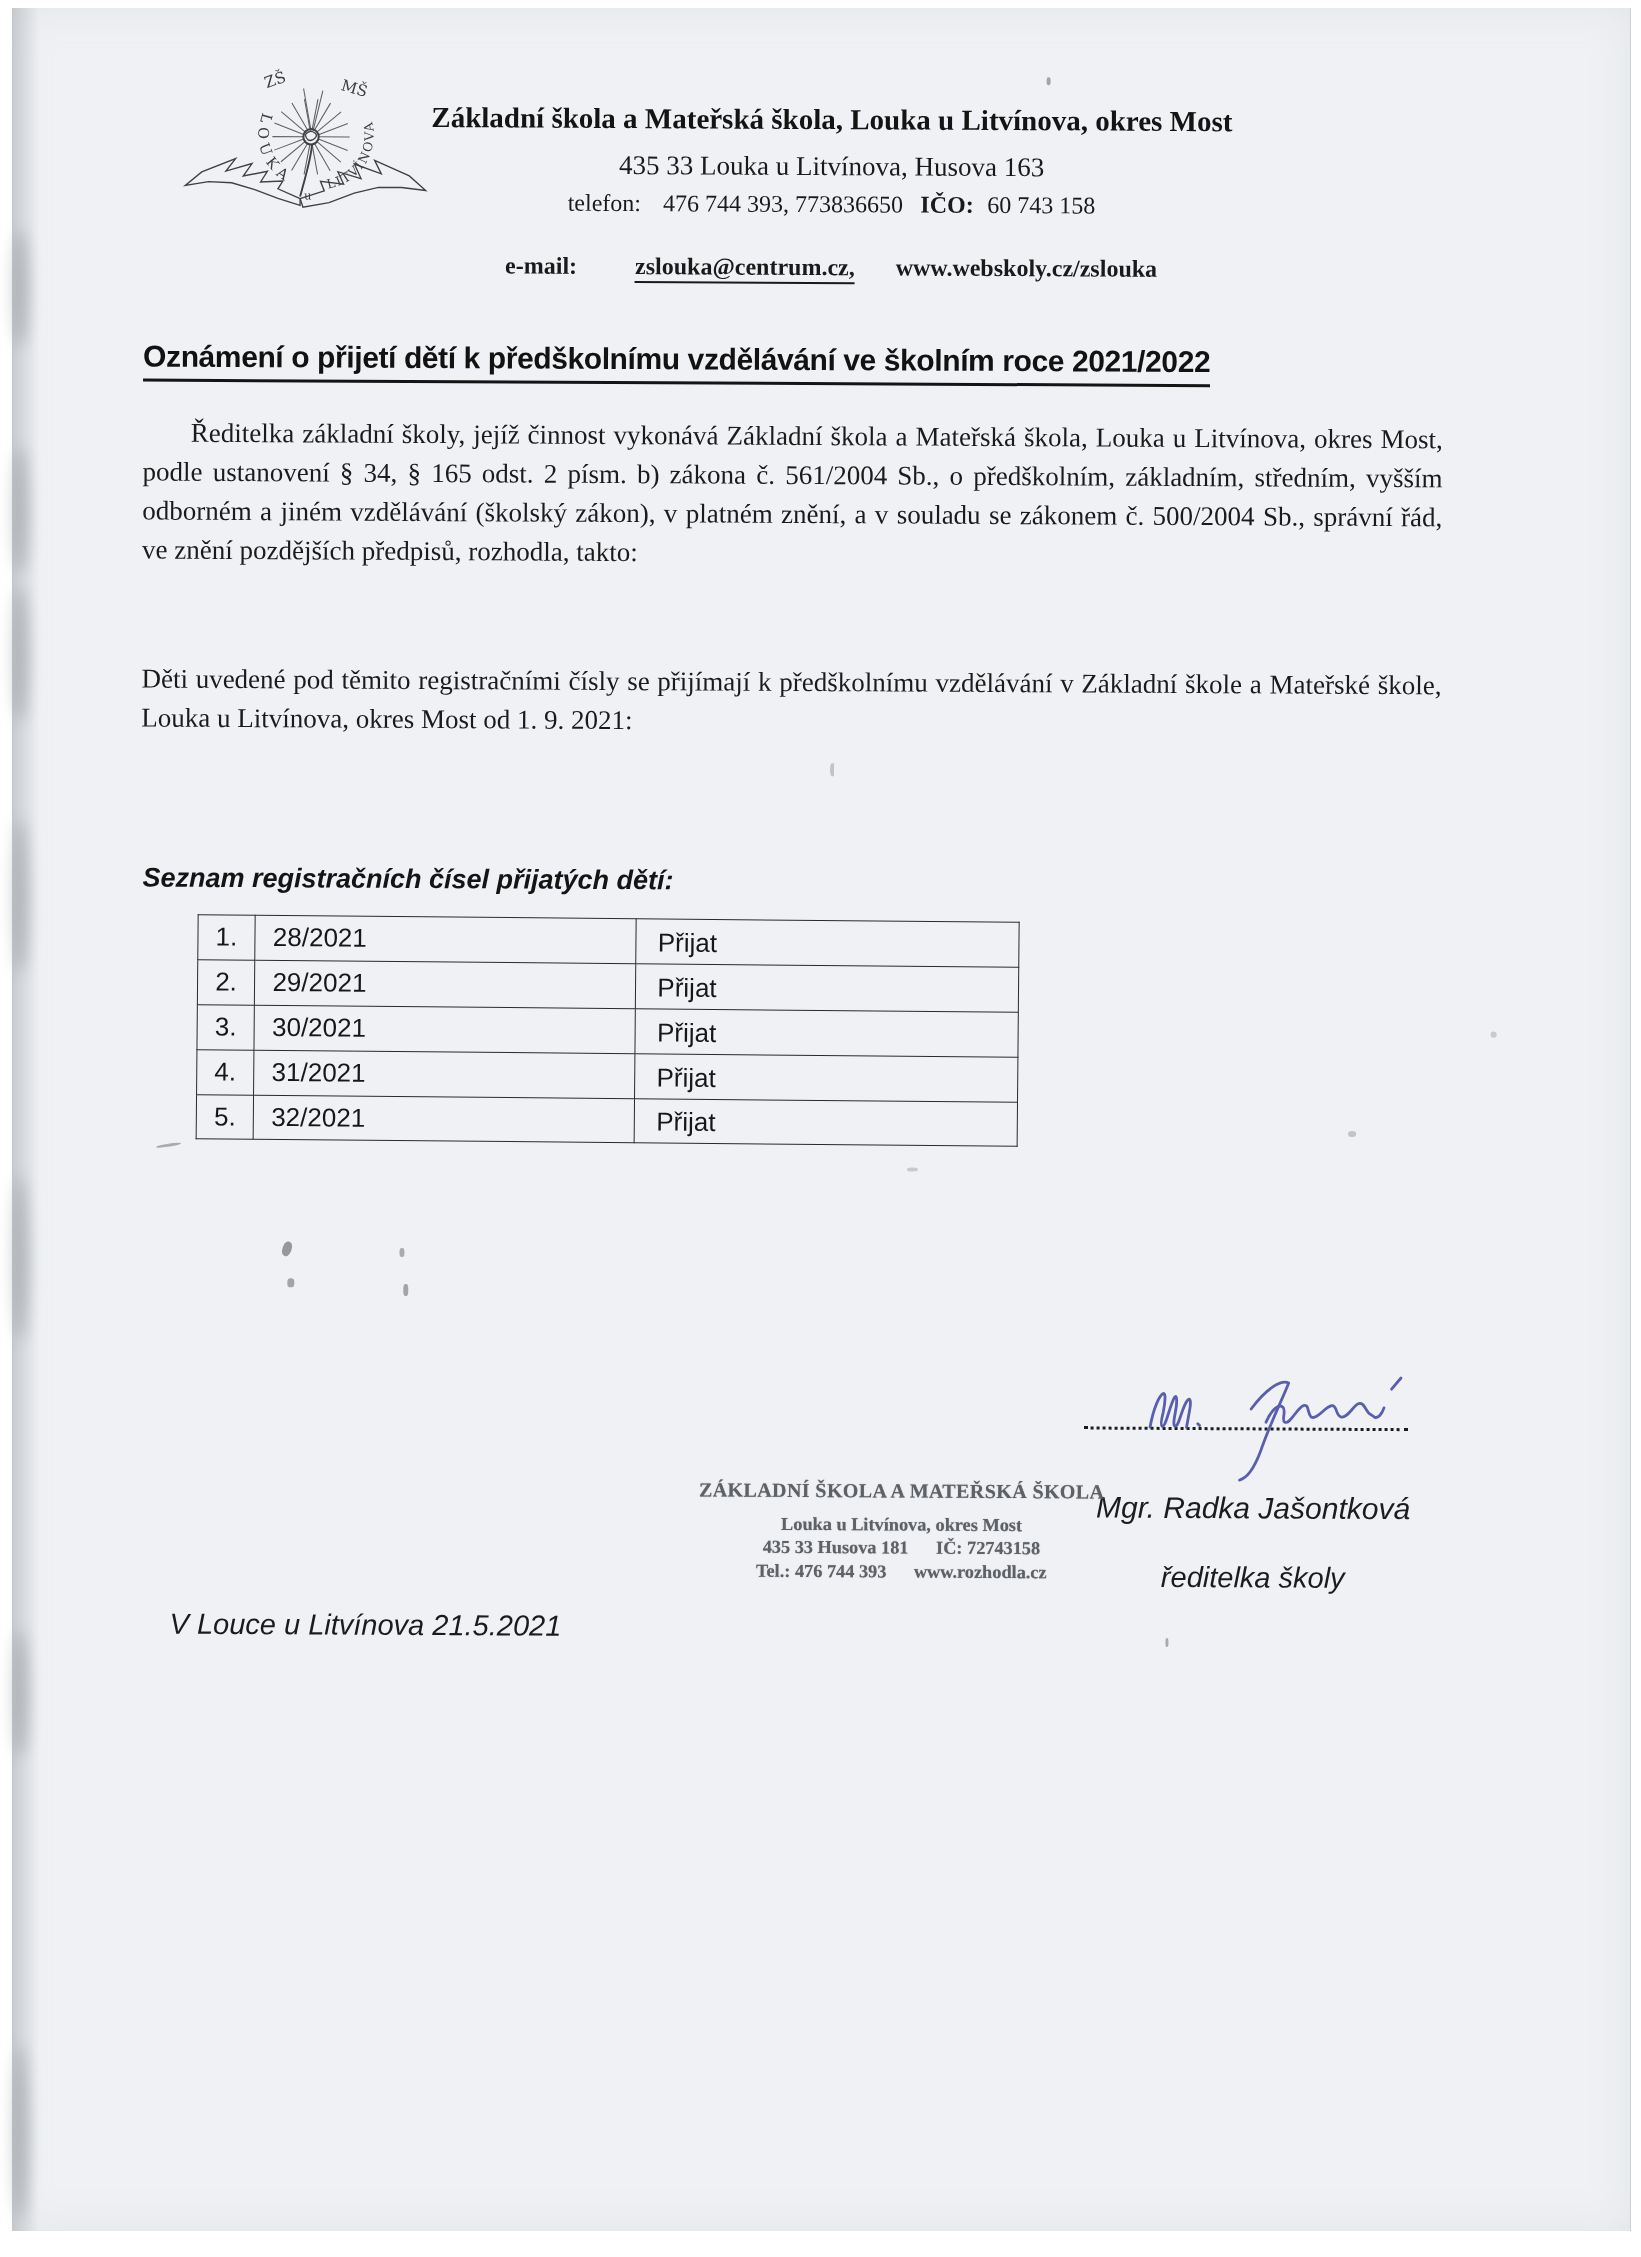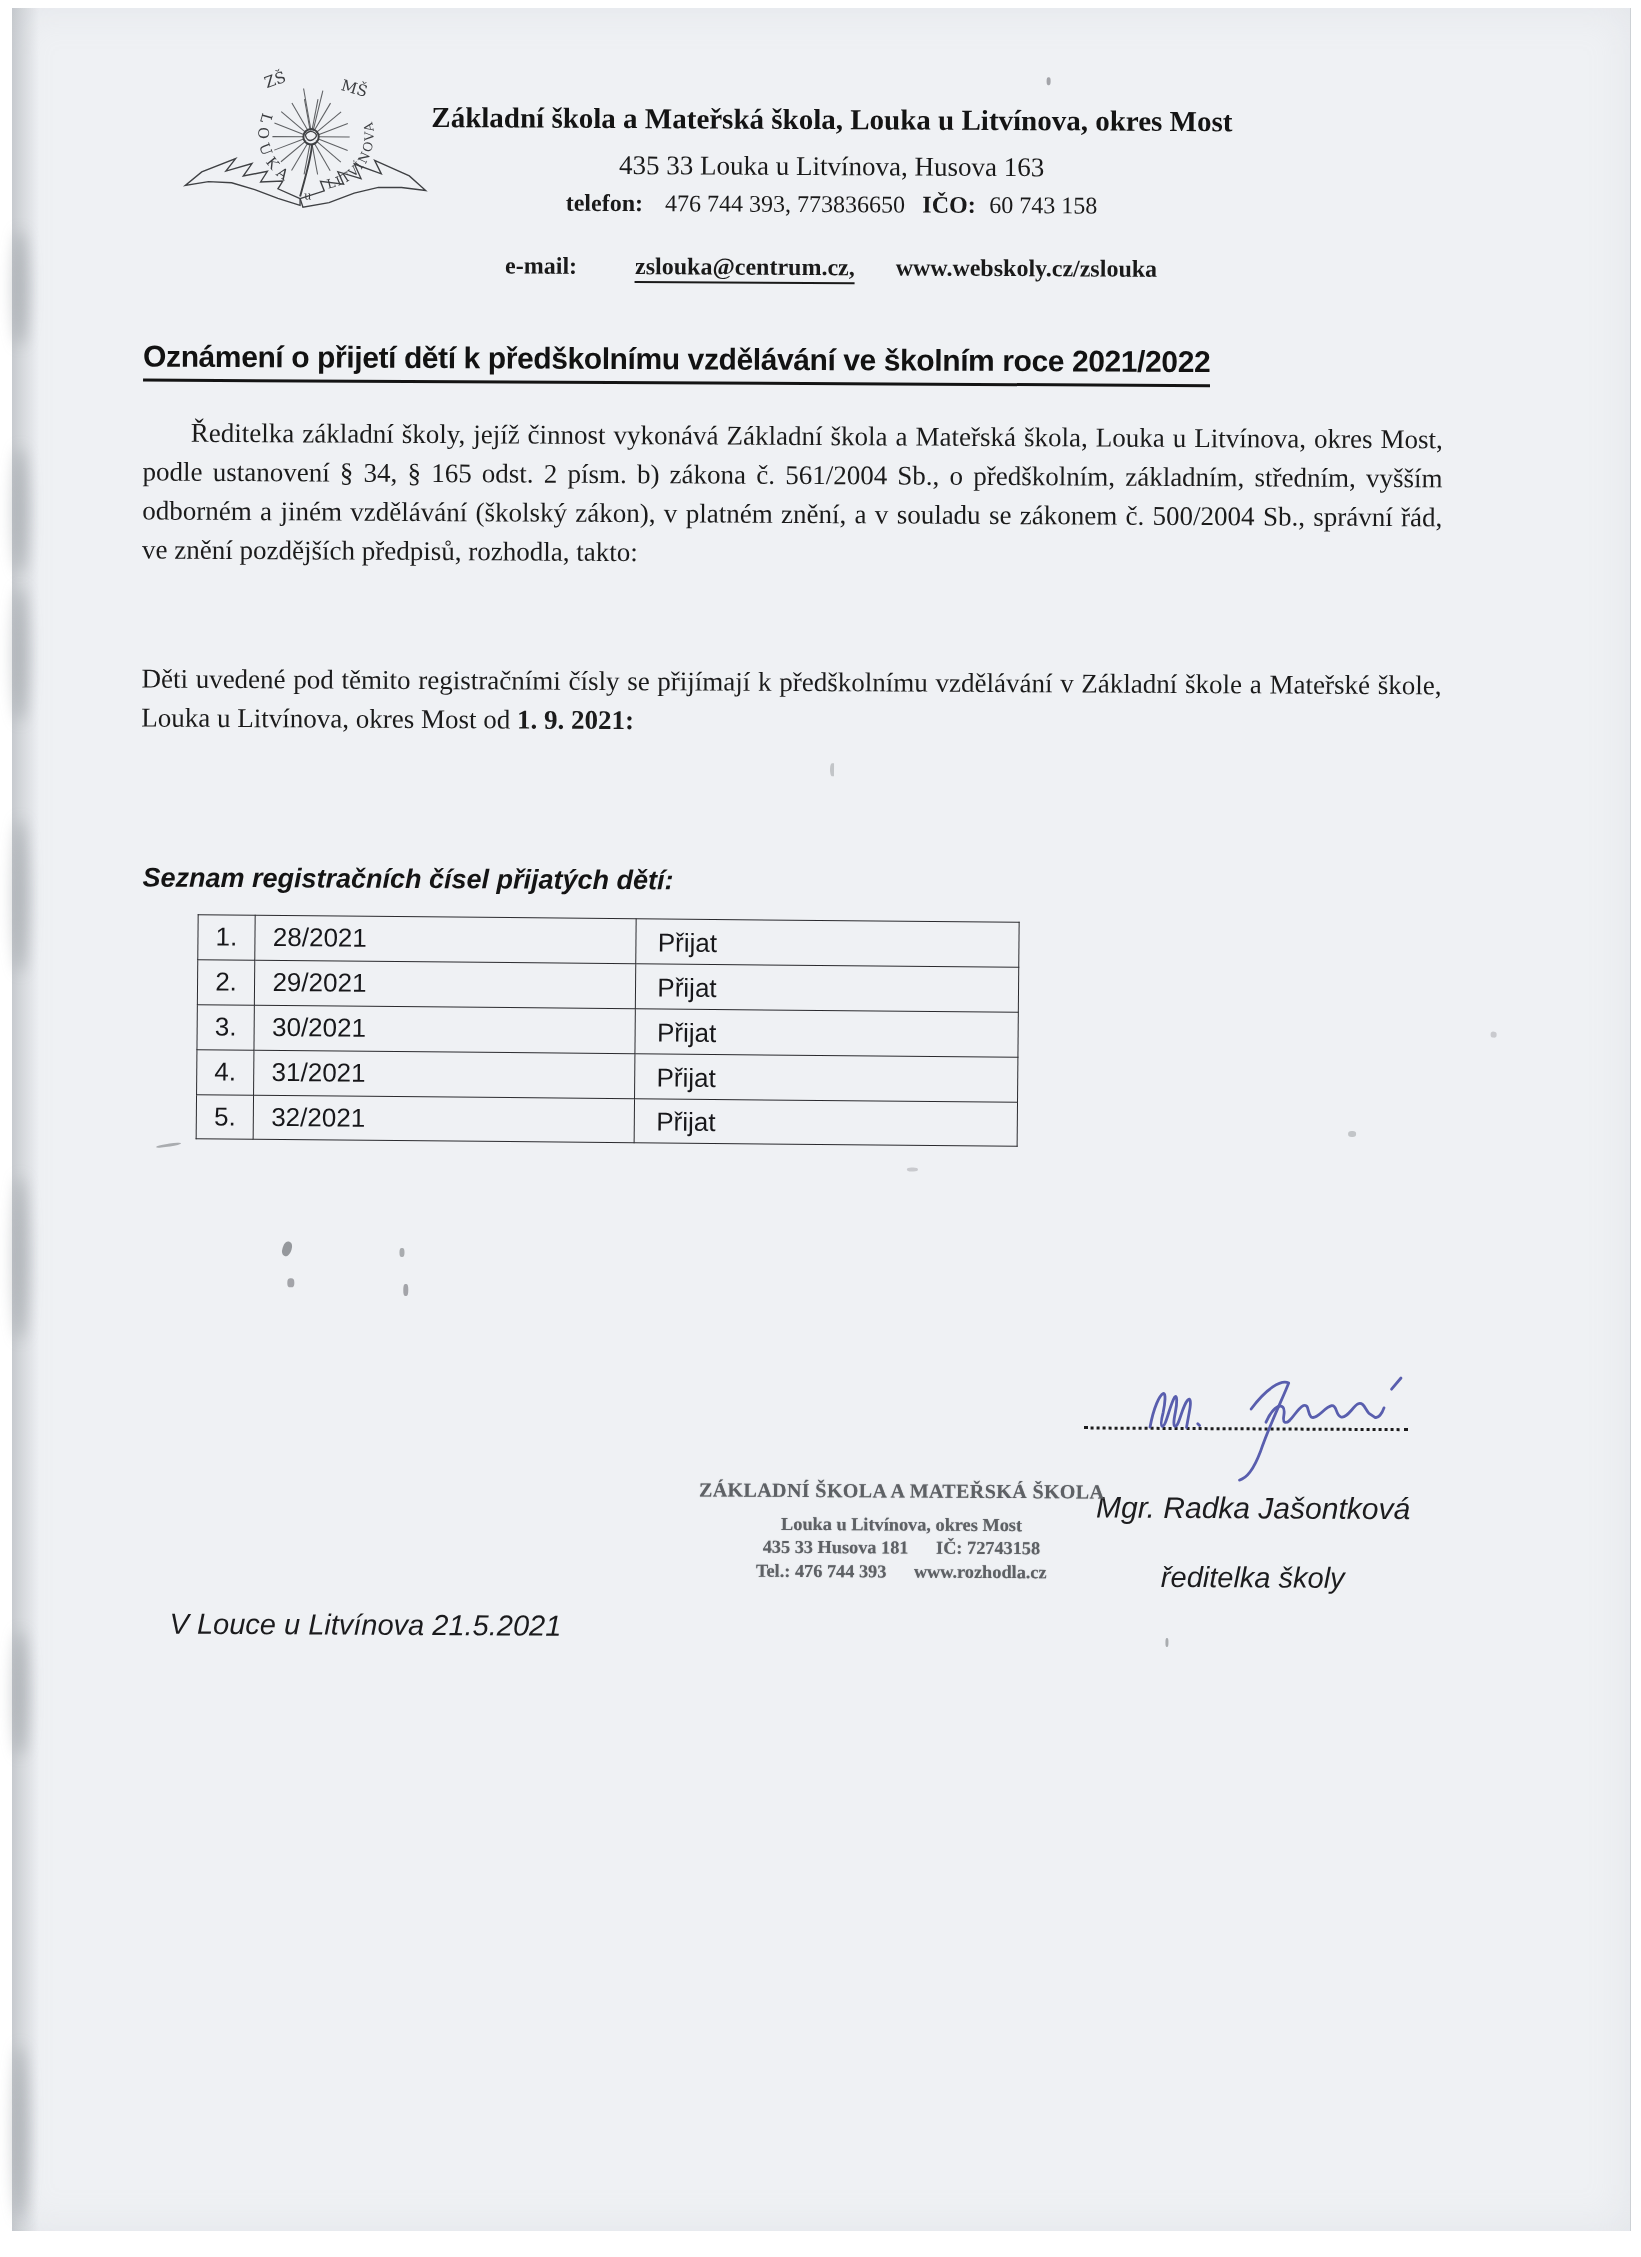--- a/index.html
+++ b/index.html
@@ -21,42 +21,42 @@
     filter:blur(6.8px);border-radius:50%;}
   .scan{position:absolute;left:0;top:0;right:0;bottom:0;transform:rotate(0.3deg);transform-origin:792px 0;}
 
   
   .head-name{position:absolute;left:270px;top:95px;width:1101px;text-align:center;
     font-weight:700;font-size:29px;color:#141414;}
   .head-address{position:absolute;left:270px;top:143px;width:1101px;text-align:center;
     font-size:27px;color:#1a1a1a;}
   .head-phone{position:absolute;left:270px;top:183px;width:1101px;display:flex;
     justify-content:center;align-items:baseline;font-size:24px;color:#1a1a1a;}
-  .head-phone .lbl{font-weight:700;margin-right:22px;}
+  .head-phone .lbl{font-weight:400;margin-right:22px;}
   .head-phone .ico-lbl{font-weight:700;margin-left:17.4px;margin-right:13.5px;text-align:center;}
   .head-email{position:absolute;left:270px;top:220px;width:1101px;display:flex;
     justify-content:center;align-items:baseline;font-size:24px;color:#1a1a1a;font-weight:700;}
   .head-email .lbl{margin-right:58px;margin-top:26px;}
   .head-email .mail{border-bottom:2.9px solid #1a1a1a;padding-bottom:1px;}
   .head-email .web{margin-left:41px;}
 
   
   .logo{position:absolute;left:147px;top:58px;width:290px;height:224px;}
 
   
   .doc-title{position:absolute;left:133px;top:335px;
     font-family:"Liberation Sans", sans-serif;font-weight:700;font-size:30px;
     letter-spacing:-0.4px;color:#121212;border-bottom:3.9px solid #141414;padding-bottom:4.8px;}
 
   
   .para{position:absolute;left:133px;width:1300px;font-size:27px;line-height:39px;
     color:#1b1b1b;text-align:justify;}
   .p1{top:409px;text-indent:48px;}
   .p2{top:655px;}
-  .p2 .date{font-weight:700;white-space:nowrap;}
+  .p2 .date{font-weight:400;white-space:nowrap;}
 
   .list-heading{position:absolute;left:135px;top:858px;
     font-family:"Liberation Sans", sans-serif;font-style:italic;font-weight:700;
     font-size:27px;color:#141414;}
 
   
   .reg-table{position:absolute;left:190px;top:911px;border-collapse:collapse;
     transform:rotate(0.22deg);}
   .reg-table td{border:1.9px solid #2a2a2e;height:39px;
     font-family:"Liberation Sans", sans-serif;font-size:26px;color:#17171a;

